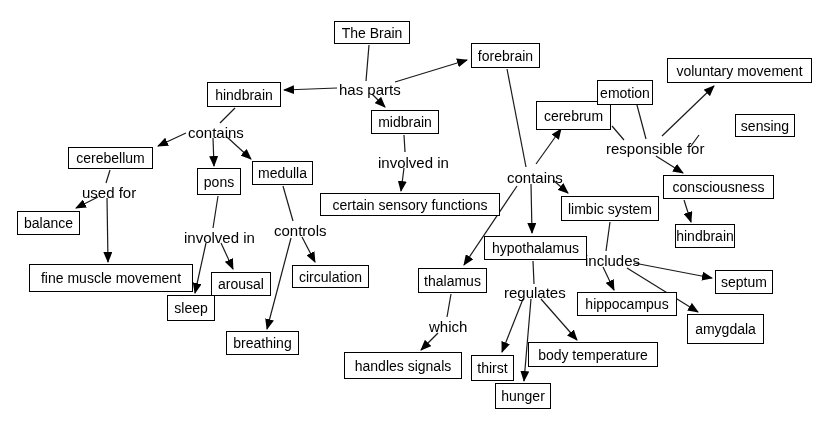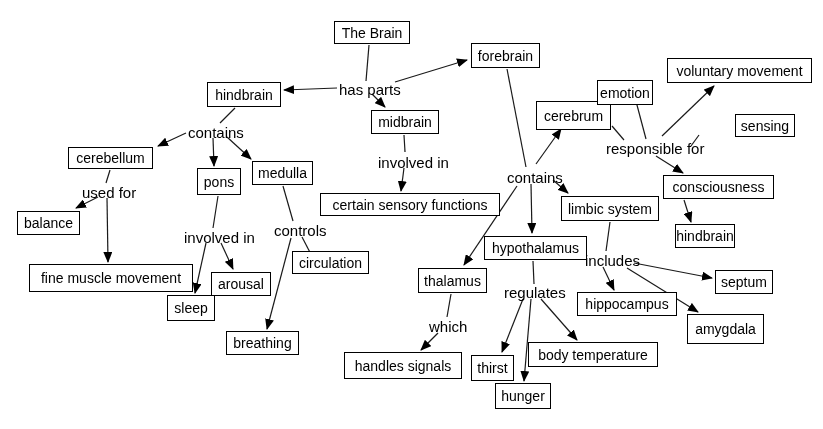--- a/index.html
+++ b/index.html
@@ -104,21 +104,21 @@
   <div class="node" style="left:471px;top:43px;width:69px;height:25px">forebrain</div>
   <div class="node" style="left:371px;top:110px;width:68px;height:24px">midbrain</div>
   <div class="node" style="left:68px;top:147px;width:85px;height:22px">cerebellum</div>
   <div class="node" style="left:197px;top:168px;width:44px;height:27px">pons</div>
   <div class="node" style="left:252px;top:161px;width:61px;height:24px">medulla</div>
   <div class="node" style="left:320px;top:193px;width:180px;height:23px">certain sensory functions</div>
   <div class="node" style="left:17px;top:211px;width:63px;height:24px">balance</div>
   <div class="node" style="left:29px;top:264px;width:164px;height:28px">fine muscle movement</div>
   <div class="node" style="left:167px;top:295px;width:48px;height:26px">sleep</div>
   <div class="node" style="left:211px;top:272px;width:60px;height:24px">arousal</div>
-  <div class="node" style="left:292px;top:251px;width:77px;height:23px">circulation</div>
+  <div class="node" style="left:292px;top:265px;width:77px;height:23px">circulation</div>
   <div class="node" style="left:226px;top:331px;width:73px;height:24px">breathing</div>
   <div class="node" style="left:344px;top:352px;width:118px;height:27px">handles signals</div>
   <div class="node" style="left:418px;top:268px;width:69px;height:25px">thalamus</div>
   <div class="node" style="left:484px;top:236px;width:103px;height:24px">hypothalamus</div>
   <div class="node" style="left:471px;top:355px;width:43px;height:26px">thirst</div>
   <div class="node" style="left:495px;top:383px;width:56px;height:26px">hunger</div>
   <div class="node" style="left:528px;top:342px;width:130px;height:25px">body temperature</div>
   <div class="node" style="left:536px;top:101px;width:75px;height:29px">cerebrum</div>
   <div class="node" style="left:561px;top:196px;width:98px;height:25px">limbic system</div>
   <div class="node" style="left:597px;top:80px;width:56px;height:25px">emotion</div>

